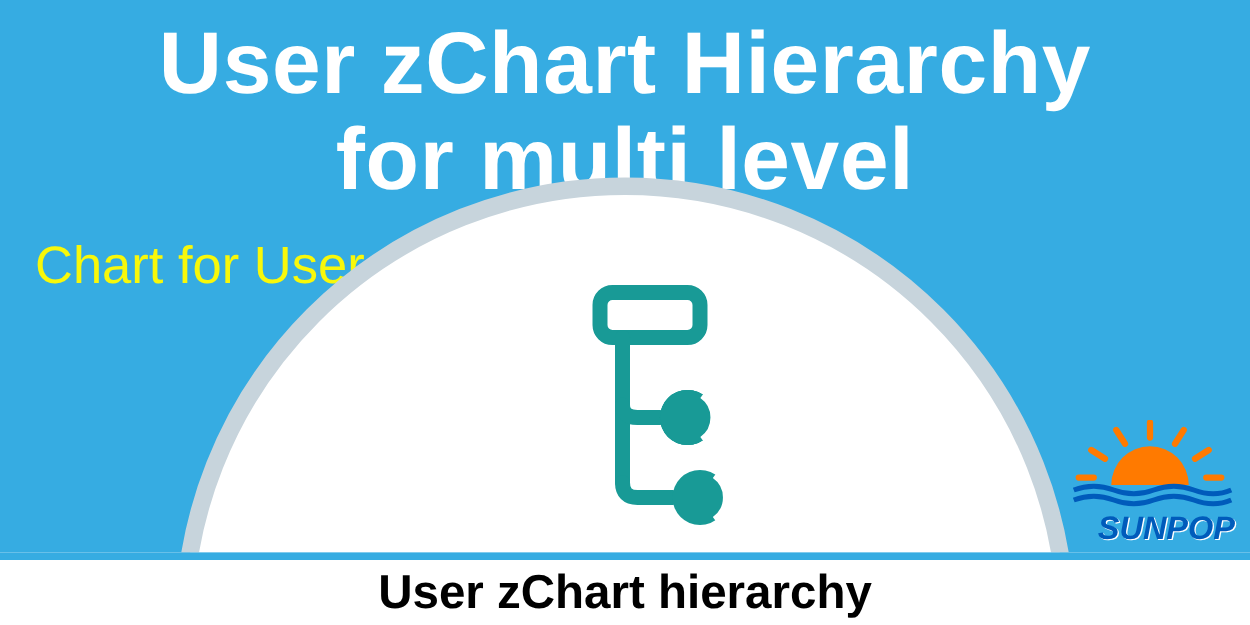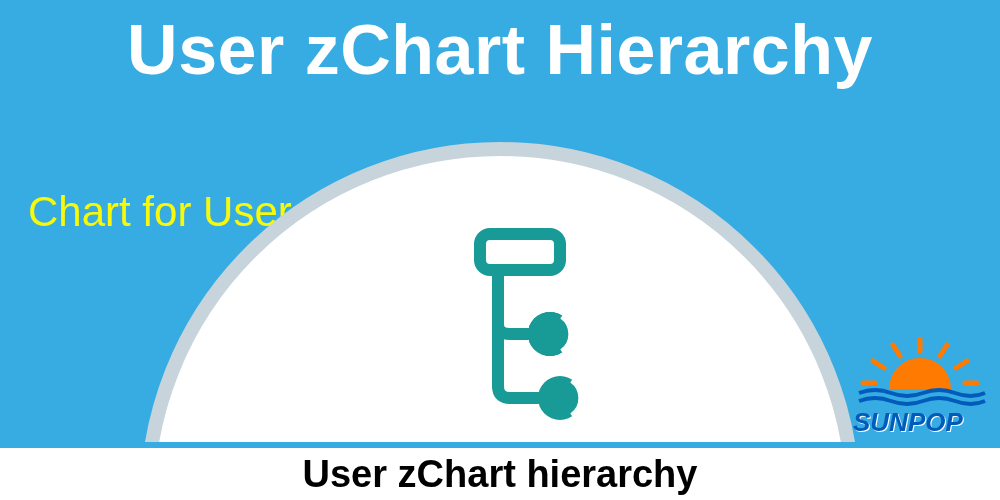--- a/index.html
+++ b/index.html
@@ -75,39 +75,40 @@
     .footer-title {
       color: #000;
       font-size: 38px;
       font-weight: 700;
     }
     .logo {
       position: absolute;
       right: 12px;
       bottom: 62px;
       width: 135px;
-      text-align: left;
+      text-align: right;
     }
     .logo-text {
       font-family: Arial, sans-serif;
       font-size: 26px;
       font-weight: 900;
       font-style: italic;
       color: #005bbb;
       letter-spacing: 0px;
       margin-top: -6px;
       text-shadow: 1px 1px 0 #fff;
     }
   </style>
 </head>
 <body>
 
 <div class="hero">
   <h1 class="title">
     <span>User zChart Hierarchy</span><br>
+    <span>for multi level</span>
   </h1>
   <div class="subtitle">
     <span>Chart for User</span><br>
   </div>
 
   <div class="arch"></div>
 
   <div class="diagram">
     <svg width="180" height="200" viewBox="0 0 180 200">
 

